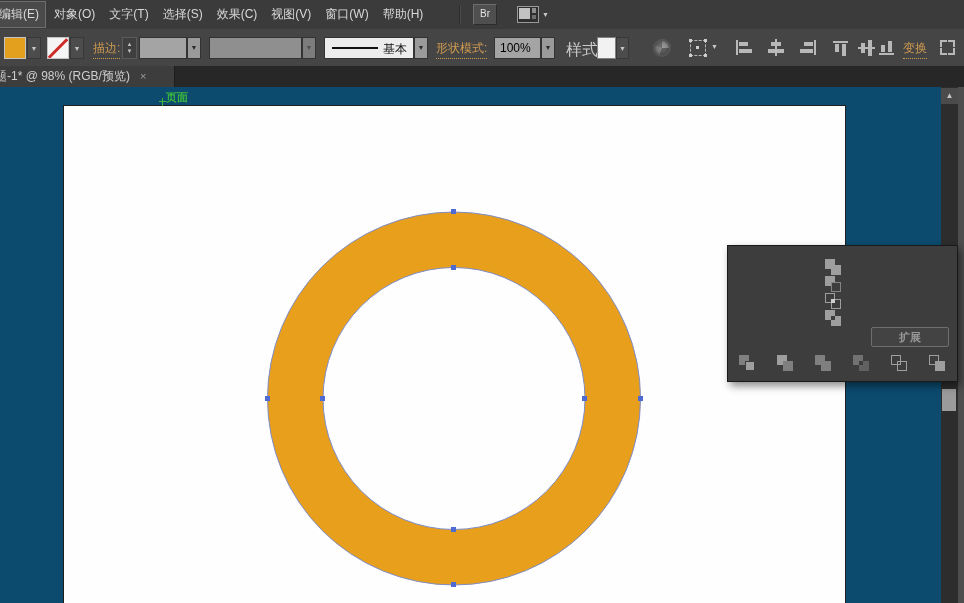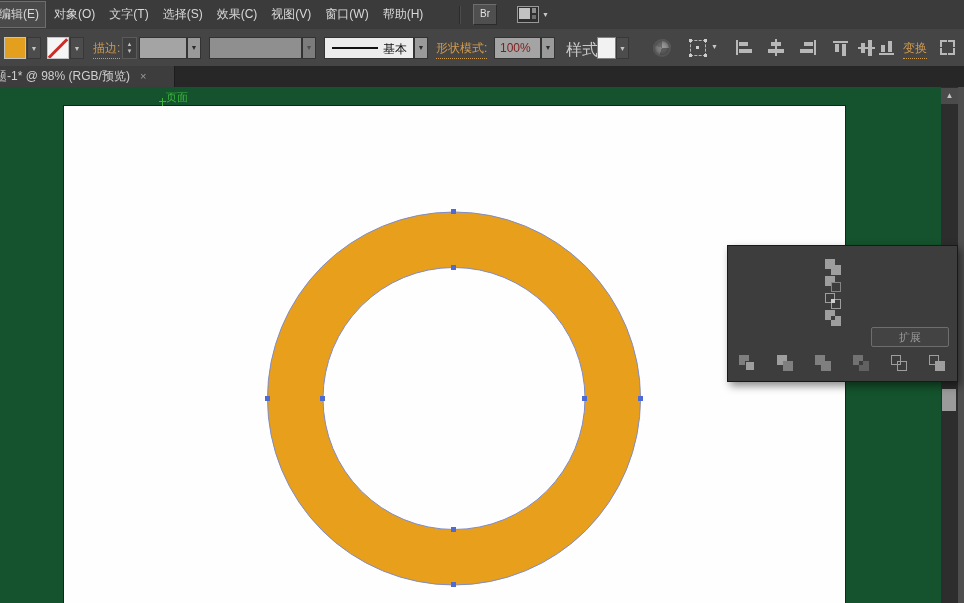--- a/index.html
+++ b/index.html
@@ -29,21 +29,21 @@
   #controlbar > div, #controlbar > span{position:absolute;}
   .swatch{width:22px;height:22px;box-sizing:border-box;border:1px solid #c4c4c4;}
   .arrow-btn{width:14px;height:22px;background:#4c4c4c;border:1px solid #383838;box-sizing:border-box;color:#c3c3c3;font-size:7px;text-align:center;line-height:22px;}
   .stroke-none{background:#f5f5f5;position:relative;overflow:hidden;}
   .stroke-none .slash{position:absolute;left:-3px;top:9px;width:26px;height:3px;background:#cf2a27;transform:rotate(-45deg);}
   .link-label{color:#cf9a50;font-size:12px;border-bottom:1px dotted #cf9a50;padding-bottom:1px;white-space:nowrap;}
   .plain-label{color:#c9c9c9;font-size:16px;white-space:nowrap;}
   .stepper{width:15px;height:22px;background:#3f3f3f;border:1px solid #5a5a5a;box-sizing:border-box;display:flex;flex-direction:column;align-items:center;justify-content:center;color:#c0c0c0;font-size:6px;line-height:7px;}
   .gray-field{height:22px;background:#a4a4a4;box-sizing:border-box;border:1px solid #333;}
   .gray-field.dim{background:#8f8f8f;}
-  .gray-field.txt{color:#7f1d1d;font-size:12px;line-height:20px;padding-left:5px;}
+  .gray-field.txt{color:#000000;font-size:12px;line-height:20px;padding-left:5px;}
   .drop-gray{width:14px;height:22px;background:#9a9a9a;border:1px solid #333;box-sizing:border-box;color:#2b2b2b;font-size:7px;text-align:center;line-height:20px;}
   .drop-gray.dim{background:#7c7c7c;color:#4e4e4e;}
   .brush-field{width:90px;height:22px;background:#ececec;border:1px solid #333;box-sizing:border-box;position:relative;}
   .brush-field .line{position:absolute;left:7px;top:9px;width:46px;height:2px;background:#111;}
   .brush-field .bval{position:absolute;left:58px;top:3px;color:#111;font-size:12px;}
   .wheel{width:18px;height:18px;border-radius:50%;background:conic-gradient(#9a9a9a 0 90deg,#5f5f5f 0 200deg,#848484 0 290deg,#6e6e6e 0);box-shadow:inset 0 0 0 2px #555,inset 0 0 6px #222;}
   .bbox{width:14px;height:14px;border:1px dashed #b5b5b5;position:relative;}
   .bbox i{position:absolute;width:3px;height:3px;background:#cfcfcf;}
   .bbox .c1{left:-2px;top:-2px}.bbox .c2{right:-2px;top:-2px}.bbox .c3{left:-2px;bottom:-2px}.bbox .c4{right:-2px;bottom:-2px}.bbox .c5{left:5px;top:5px}
   .al{width:20px;height:17px;position:relative;}
@@ -59,21 +59,21 @@
   .ftransform .c1{left:0;top:0;border-right:none;border-bottom:none;}
   .ftransform .c2{right:0;top:0;border-left:none;border-bottom:none;}
   .ftransform .c3{left:0;bottom:0;border-right:none;border-top:none;}
   .ftransform .c4{right:0;bottom:0;border-left:none;border-top:none;}
   
   #tabbar{position:absolute;left:0;top:66px;right:0;height:21px;background:#272727;}
   .doc-tab{position:absolute;left:0;top:0;height:21px;width:174px;background:#3d3d3d;border-right:1px solid #1d1d1d;overflow:hidden;display:flex;align-items:center;}
   .doc-tab .title{margin-left:-5px;color:#cfcfcf;font-size:12px;white-space:nowrap;}
   .doc-tab .close{margin-left:10px;color:#9b9b9b;font-size:11px;line-height:11px;}
   
-  #canvas{position:absolute;left:0;top:87px;right:0;bottom:0;background:#14532d;}
+  #canvas{position:absolute;left:0;top:87px;right:0;bottom:0;background:#0c4a6e;font-weight:bold;}
   #artboard{position:absolute;left:63px;top:18px;width:783px;height:498px;background:#fefefe;border:1px solid #1f1f1f;border-bottom:none;box-sizing:border-box;}
   #shape-svg{position:absolute;left:0;top:0;}
   .page-label{position:absolute;left:166px;top:3px;color:#3cb83c;font-size:11px;}
   .cursor-mark{position:absolute;left:159px;top:11px;width:7px;height:8px;}
   .cursor-mark i{position:absolute;background:#3cb83c;}
   .cursor-mark .v{left:3px;top:0;width:1px;height:8px;}
   .cursor-mark .h{left:0;top:3px;width:7px;height:1px;}
   
   #vscroll{position:absolute;right:6px;top:0;bottom:0;width:17px;background:#2d2d2d;}
   #vscroll .up{position:absolute;left:0;top:1px;width:17px;height:16px;background:#4b4b4b;color:#c5c5c5;font-size:8px;text-align:center;line-height:16px;}

